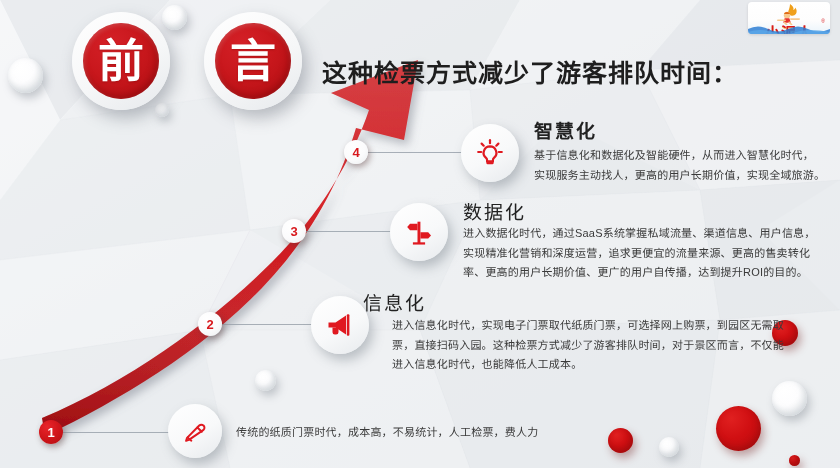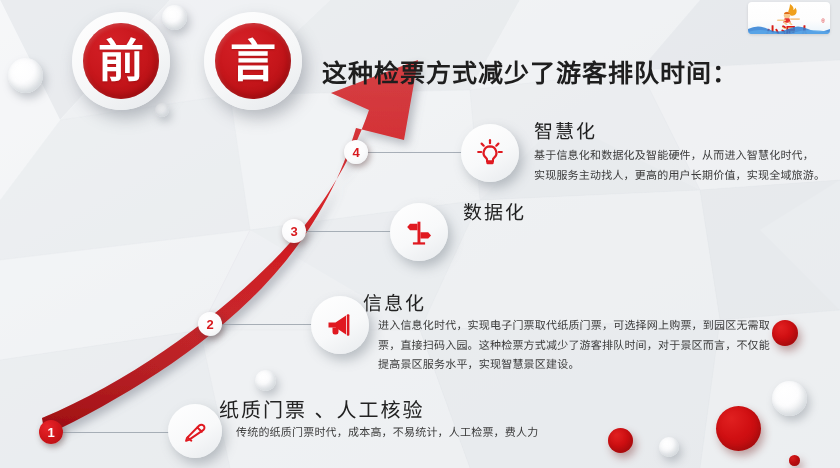--- a/index.html
+++ b/index.html
@@ -249,69 +249,73 @@
   <div class="icon-circle" style="left:168px;top:404px;width:54px;height:54px;">
     <svg width="30" height="30" viewBox="0 0 32 32">
       <g stroke="#e01920" stroke-width="2.1" fill="none" stroke-linecap="round" stroke-linejoin="round">
         <path d="M9.5 25.5 L6.5 26.5 L7.5 23.3 L20.5 10.2
                  a3.2 3.2 0 0 1 4.6 0 a3.2 3.2 0 0 1 0 4.6 Z"></path>
         <line x1="18.6" y1="12.2" x2="23.2" y2="16.8"></line>
         <line x1="8.2" y1="22.8" x2="12.1" y2="26.3"></line>
       </g>
     </svg>
   </div>
-  <div class="step-head" style="left:219px;top:394px;font-size:20px;">纸质门票 、人工核验</div>
   <div class="step-body" style="left:236px;top:423px;">
     <div>传统的纸质门票时代，成本高，不易统计，人工检票，费人力</div>
   </div>
 
   <div class="icon-circle" style="left:311px;top:296px;width:58px;height:58px;">
     <svg width="32" height="32" viewBox="0 0 32 32">
       <g fill="#e01920">
         <path d="M4.5 13.5 L11.5 13.5 L22 6.5 L22 25.5 L11.5 18.5 L4.5 18.5 Z"></path>
         <rect x="22.8" y="5.2" width="2.6" height="21.6" rx="1.1"></rect>
         <path d="M8.5 18.5 L14.5 18.5 L14.5 23.2 a2.4 2.4 0 0 1 -2.4 2.4 L10.9 25.6
                  a2.4 2.4 0 0 1 -2.4 -2.4 Z"></path>
       </g>
     </svg>
   </div>
   <div class="step-head" style="left:363px;top:288px;">信息化</div>
-  <div class="step-body" style="left:378px;top:316px;">
+  <div class="step-body" style="left:392px;top:316px;">
     <div>进入信息化时代，实现电子门票取代纸质门票，可选择网上购票，到园区无需取</div>
     <div>票，直接扫码入园。这种检票方式减少了游客排队时间，对于景区而言，不仅能</div>
-    <div>提高景区服务水平，实现智慧景区建设。</div>
+    <div>进入信息化时代，也能降低人工成本。</div>
   </div>
 
   <div class="icon-circle" style="left:390px;top:203px;width:58px;height:58px;">
     <svg width="30" height="30" viewBox="0 0 32 32">
       <g fill="#e01920">
         <rect x="14.4" y="5" width="3.1" height="23"></rect>
         <path d="M14.4 7.2 L6.4 7.2 L3.4 10.6 L6.4 14.0 L14.4 14.0 Z"></path>
         <path d="M17.5 16.2 L25.8 16.2 L28.8 19.6 L25.8 23.0 L17.5 23.0 Z"></path>
         <rect x="9.5" y="27" width="13" height="2.4"></rect>
       </g>
     </svg>
   </div>
   <div class="step-head" style="left:463px;top:197px;font-family:Liberation Serif, serif;">数据化</div>
+  <div class="step-body" style="left:463px;top:224px;">
+    <div>进入数据化时代，通过SaaS系统掌握私域流量、渠道信息、用户信息，</div>
+    <div>实现精准化营销和深度运营，追求更便宜的流量来源、更高的售卖转化</div>
+    <div>率、更高的用户长期价值、更广的用户自传播，达到提升ROI的目的。</div>
+  </div>
 
   <div class="icon-circle" style="left:461px;top:124px;width:58px;height:58px;">
     <svg width="32" height="32" viewBox="0 0 32 32">
       <g stroke="#e01920" stroke-width="2.2" fill="none" stroke-linecap="round">
         <path d="M16 9.4 a6.4 6.4 0 0 0 -4.2 11.2 c0.9 0.8 1.3 1.6 1.3 2.6 l0 1.2
                  l5.8 0 l0 -1.2 c0 -1 0.4 -1.8 1.3 -2.6 A6.4 6.4 0 0 0 16 9.4 Z"></path>
         <line x1="13.4" y1="26.1" x2="18.6" y2="26.1"></line>
         <line x1="16" y1="3.2" x2="16" y2="6.2"></line>
         <line x1="7.6" y1="6.6" x2="9.7" y2="8.7"></line>
         <line x1="24.4" y1="6.6" x2="22.3" y2="8.7"></line>
         <line x1="4.2" y1="15" x2="7.2" y2="15"></line>
         <line x1="27.8" y1="15" x2="24.8" y2="15"></line>
       </g>
     </svg>
   </div>
-  <div class="step-head" style="left:534px;top:116px;">智慧化</div>
+  <div class="step-head" style="left:534px;top:116px;font-weight:bold;">智慧化</div>
   <div class="step-body" style="left:534px;top:146px;">
     <div>基于信息化和数据化及智能硬件，从而进入智慧化时代，</div>
     <div>实现服务主动找人，更高的用户长期价值，实现全域旅游。</div>
   </div>
 
   <div id="slide-title">这种检票方式减少了游客排队时间：</div>
 
   <div id="logo">
     <svg style="position:absolute;left:26px;top:1px;" width="30" height="22" viewBox="0 0 30 22">
       <path d="M16 1 c3 2 4 4 3.4 6.2 c1.2 -0.6 1.8 -1.6 1.8 -2.6 c1.6 1.8 2 4.4 0.8 6.2

